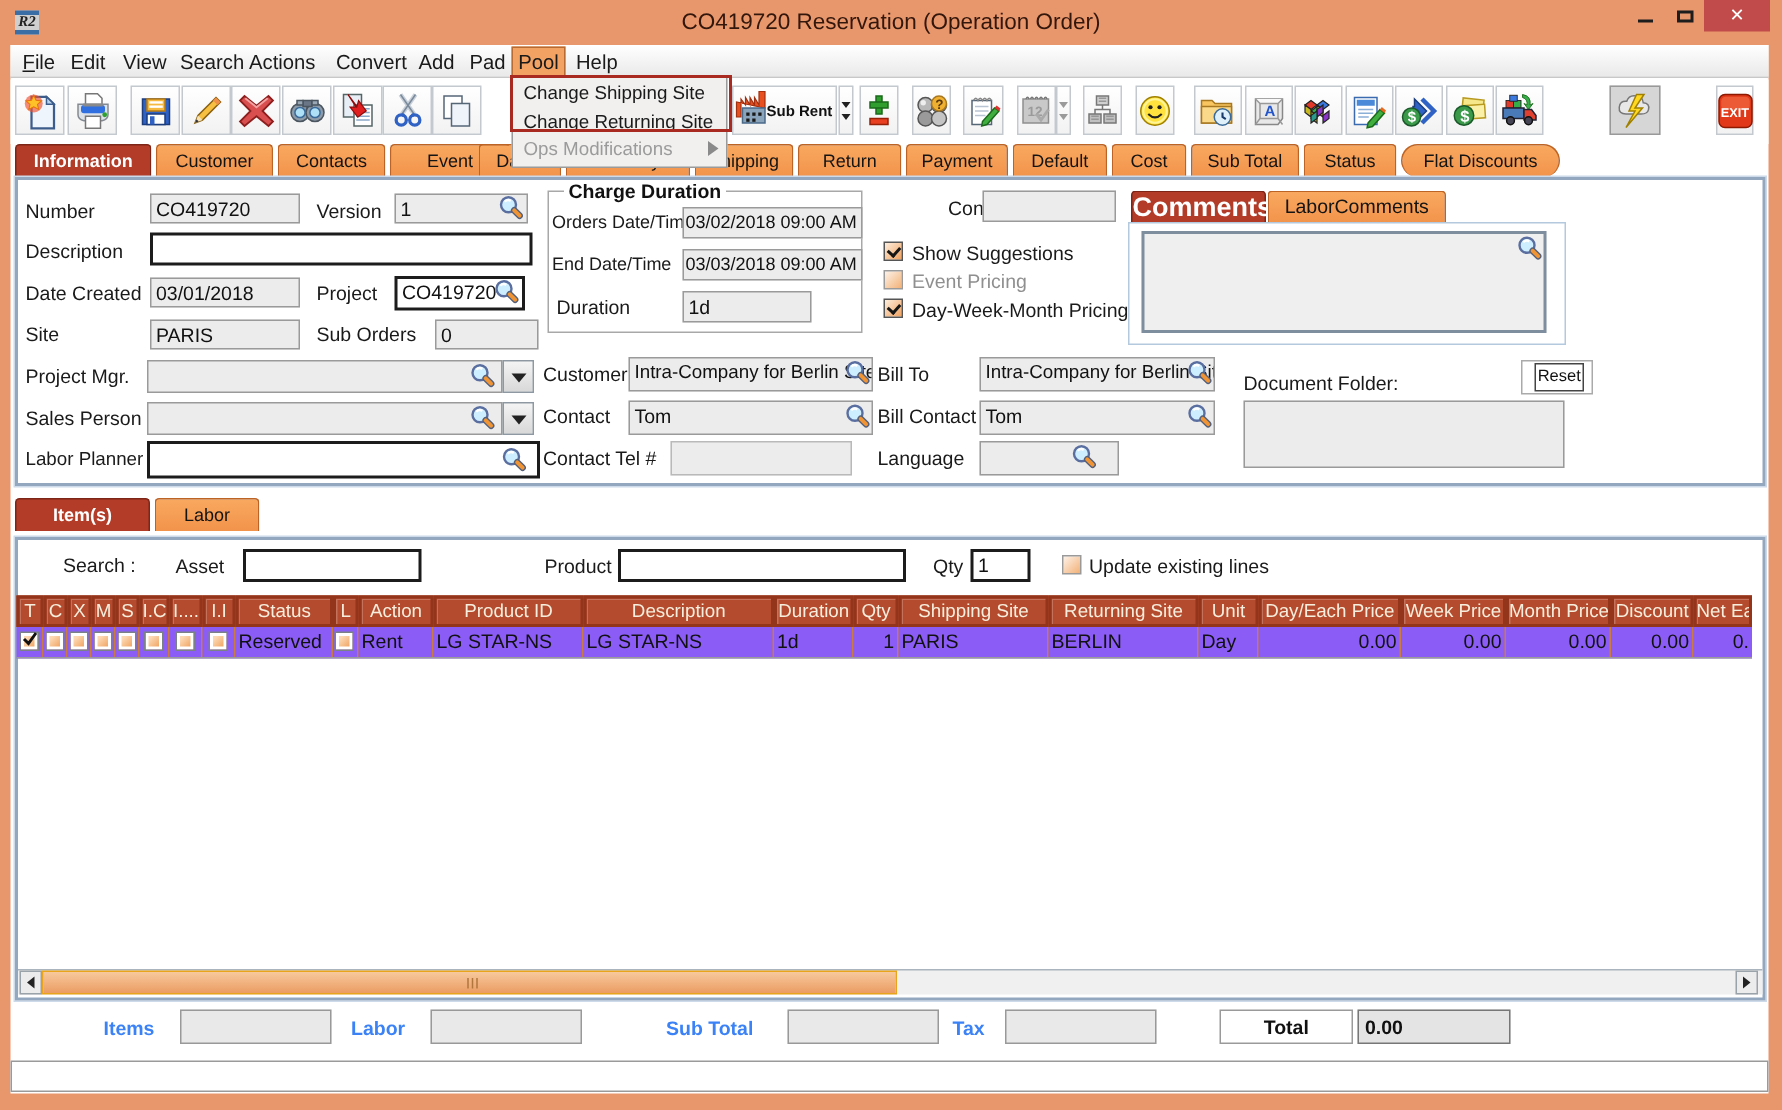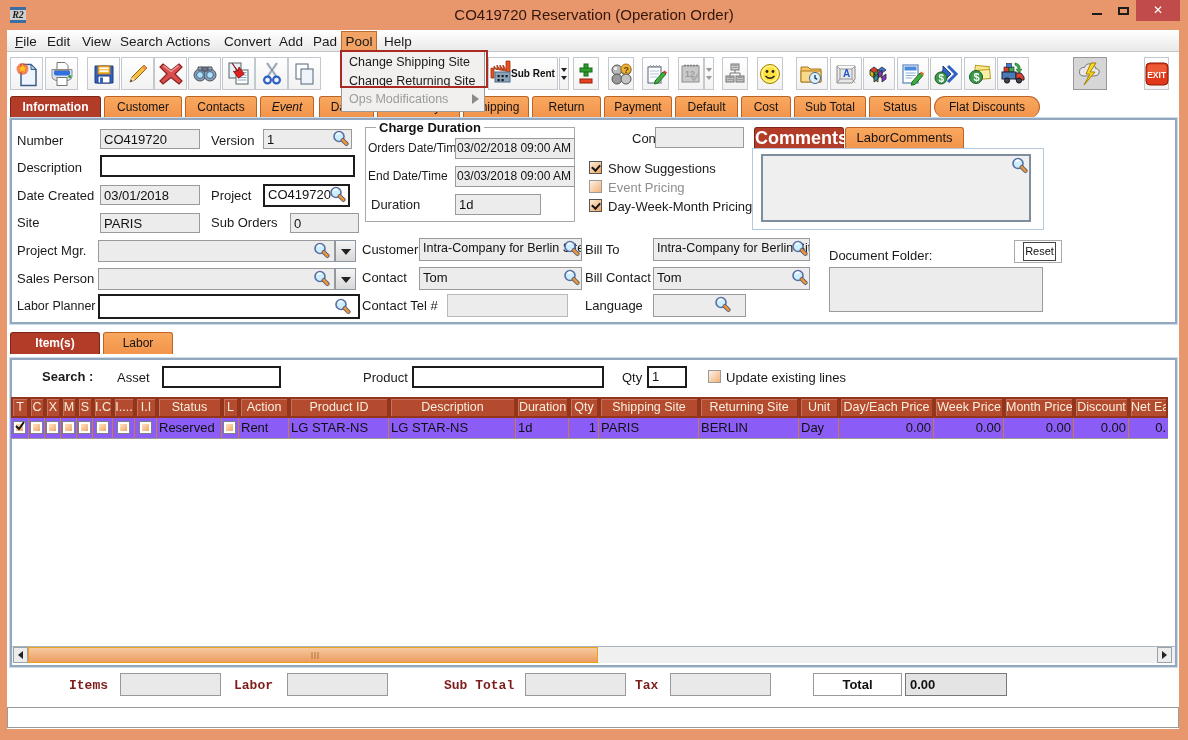--- a/index.html
+++ b/index.html
@@ -49,21 +49,21 @@
 .tcb { position:absolute; top:3px; left:1px; width:13px; height:13px; border:1px solid #7a8288; box-shadow:inset 0 0 0 2px #ffffff; background:linear-gradient(135deg,#fcd9b4 30%,#ec9448); }
 
 #hsb { position:absolute; left:5px; top:616px; width:1163px; height:17px; background:#f0f0f0; border-top:1px solid #aab4be; }
 .sbtn { position:absolute; top:0; width:15px; height:16px; background:#ececec; border:1px solid #9aa2aa; }
 #hthumb { position:absolute; left:16px; top:0; width:570px; height:16px; background:linear-gradient(#f7c99d,#eb9c63); border:1px solid #e9a41c; }
 
 #menu { left:341px; top:52px; width:144px; height:60px; background:#f1f0ef; border:1px solid #9a9a9a; border-top:none; z-index:50; }
 #redbox { left:340px; top:50px; width:148px; height:38px; border:2px solid #a82a21; z-index:60; }
 .mitem { position:absolute; left:8px; font-size:12.5px; color:#1a1a1a; white-space:nowrap; }
 
-.sumlbl { position:absolute; font-size:13px; font-weight:bold; color:#7f1d1d;font-family:Liberation Mono, monospace; }
+.sumlbl { position:absolute; font-size:13px; font-weight:bold; color:#3b82f6; }
 .sumfld { position:absolute; width:101px; height:23px; background:#e9e9e9; border:1px solid #999; }
 </style>
 </head>
 <body>
 <svg width="0" height="0" style="position:absolute;">
     <defs>
       <g id="magg">
         <circle cx="7" cy="6.5" r="5" fill="#cdeeff" stroke="#5a6fa0" stroke-width="1.6"></circle>
         <path d="M4.5 4.5q2-2 4 -.5" stroke="#ffffff" stroke-width="1.5" fill="none"></path>
         <path d="M10.8 10.2l3.6 3.6" stroke="#55607a" stroke-width="4.4" stroke-linecap="round"></path>
@@ -325,21 +325,21 @@
       <svg width="26" height="26">
         <rect x="2" y="2" width="22" height="22" rx="4" fill="#e03818" stroke="#8e1800"></rect>
         <rect x="3.5" y="3.5" width="19" height="9" rx="3" fill="#f06a40" opacity=".7"></rect>
         <text x="3.2" y="17" font-size="8.5" font-weight="bold" fill="#fff">EXIT</text>
       </svg>
     </div>
 
   <div class="tab sel" style="left:3px; top:66px; width:91px;">Information</div>
   <div class="tab" style="left:97px; top:66px; width:78px;">Customer</div>
   <div class="tab" style="left:178px; top:66px; width:72px;">Contacts</div>
-  <div class="tab" style="left:253px; top:66px; width:54px;font-style:italic;">Event</div>
+  <div class="tab" style="left:253px; top:66px; width:80px;">Event</div>
   <div class="tab" style="left:312px; top:66px; width:55px;">Dates</div>
   <div class="tab" style="left:370px; top:66px; width:83px;">Delivery</div>
   <div class="tab" style="left:456px; top:66px; width:66px;">Shipping</div>
   <div class="tab" style="left:525px; top:66px; width:69px;">Return</div>
   <div class="tab" style="left:597px; top:66px; width:68px;">Payment</div>
   <div class="tab" style="left:668px; top:66px; width:63px;">Default</div>
   <div class="tab" style="left:734px; top:66px; width:50px;">Cost</div>
   <div class="tab" style="left:787px; top:66px; width:72px;">Sub Total</div>
   <div class="tab" style="left:862px; top:66px; width:62px;">Status</div>
   <div class="tab" style="left:927px; top:66px; width:106px;border-radius:11px;">Flat Discounts</div>
@@ -436,21 +436,21 @@
     </svg>
   <span class="lbl" style="left:822px; top:218px;">Document Folder:</span>
   <div class="abs" style="left:1007px; top:210px; width:48px; height:23px; background:#fff; border:1px solid #aaa;"></div>
   <div class="abs" style="left:1016px; top:212px; width:33px; height:19px; background:#fff; border:1px solid #444; font-size:11px; text-align:center; line-height:17px; color:#111;">Reset</div>
   <div class="abs" style="left:822px; top:237px; width:214px; height:45px; background:#ececec; border:1px solid #9a9a9a;"></div>
 
   <div class="tab sel" style="left:3px; top:302px; width:90px;">Item(s)</div>
   <div class="tab" style="left:96px; top:302px; width:70px;">Labor</div>
 
   <div class="panel" style="left:3px; top:328px; width:1167px; height:309px;"></div>
-  <span class="lbl" style="left:35px; top:339px;font-weight:bold;">Search :</span>
+  <span class="lbl" style="left:35px; top:339px;">Search :</span>
   <span class="lbl" style="left:110px; top:340px;">Asset</span>
   <div class="fldw" style="left:155px; top:336px; width:119px; height:22px;"></div>
   <span class="lbl" style="left:356px; top:340px;">Product</span>
   <div class="fldw" style="left:405px; top:336px; width:192px; height:22px;"></div>
   <span class="lbl" style="left:615px; top:340px;">Qty</span>
   <div class="fldw" style="left:640px; top:336px; width:40px; height:22px;">1</div>
   <div class="cb dis" style="left:701px; top:340px;"></div>
   <span class="lbl" style="left:719px; top:340px;">Update existing lines</span>
   <div id="thead" style="left:4px; top:367px;">
     <div style="width:18px;">T</div>

